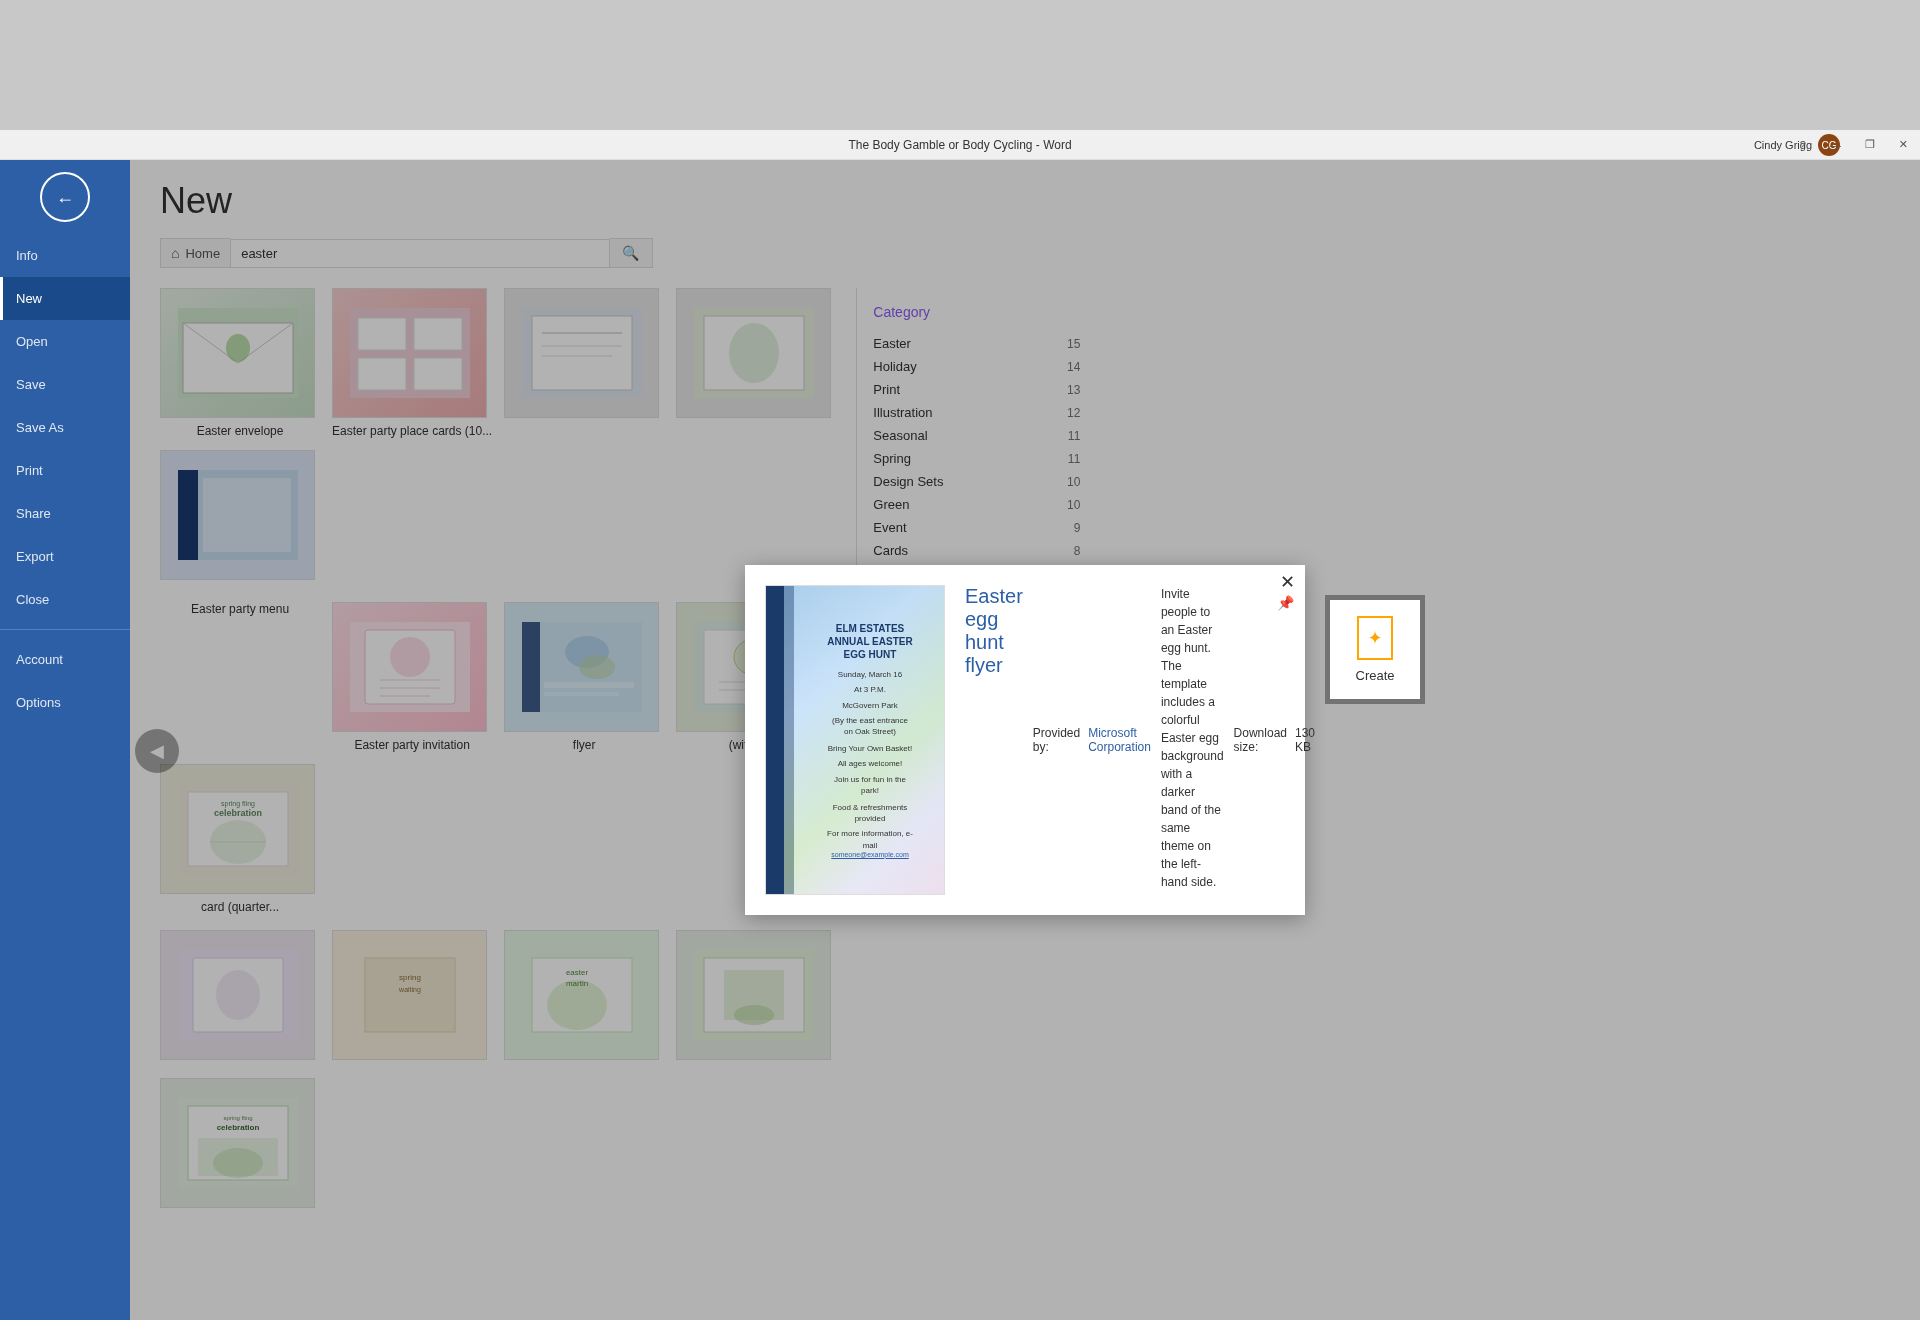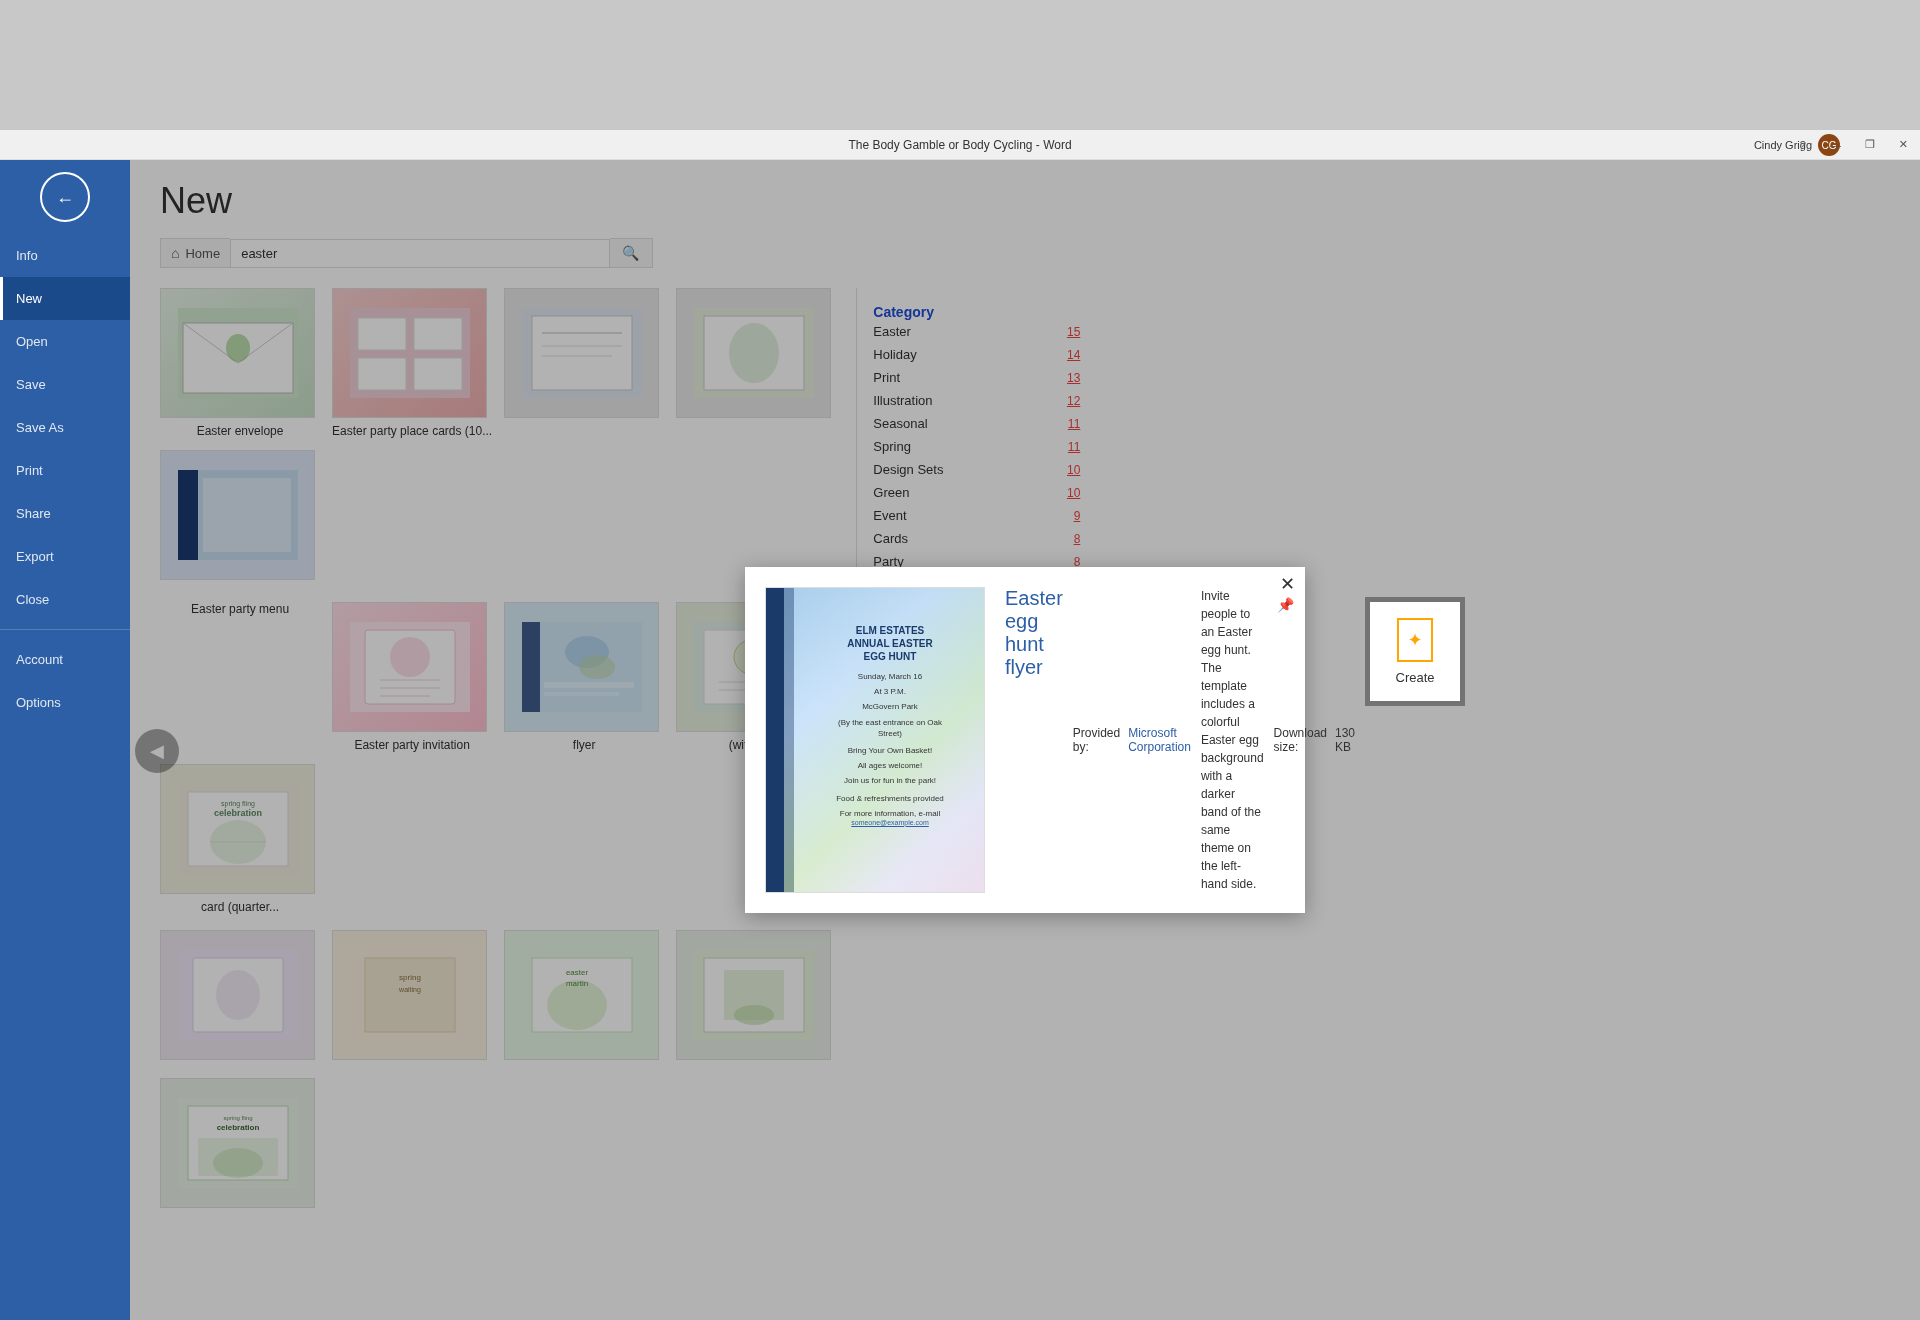--- a/index.html
+++ b/index.html
@@ -233,37 +233,37 @@
     .category-panel {
       width: 240px;
       background: white;
       border-left: 1px solid #e0e0e0;
       padding: 16px;
       overflow-y: auto;
     }
 
     .category-title {
       font-size: 14px;
-      color: #1d4ed8;
-      font-weight: 700;
+      color: #8b5cf6;
+      font-weight: 400;
+      margin-bottom: 12px;
     }
 
     .category-item {
       display: flex;
       justify-content: space-between;
       align-items: center;
       padding: 4px 0;
       cursor: pointer;
       font-size: 13px;
       color: #333;
     }
     .category-count {
-      color: #ef4444;
+      color: #737373;
       font-size: 12px;
-      text-decoration: underline;
     }
 
     
     .modal-overlay {
       position: absolute;
       top: 0;
       left: 0;
       right: 0;
       bottom: 0;
       background: rgba(0,0,0,0.3);
@@ -306,21 +306,21 @@
     }
 
     .modal-body {
       display: flex;
       padding: 20px;
       gap: 20px;
       height: 100%;
     }
 
     .modal-preview {
-      width: 220px;
+      width: 180px;
       min-height: 280px;
       flex-shrink: 0;
       background: #e8f0f8;
       border: 1px solid #ddd;
       overflow: hidden;
       display: flex;
       align-items: center;
       justify-content: center;
     }
 

